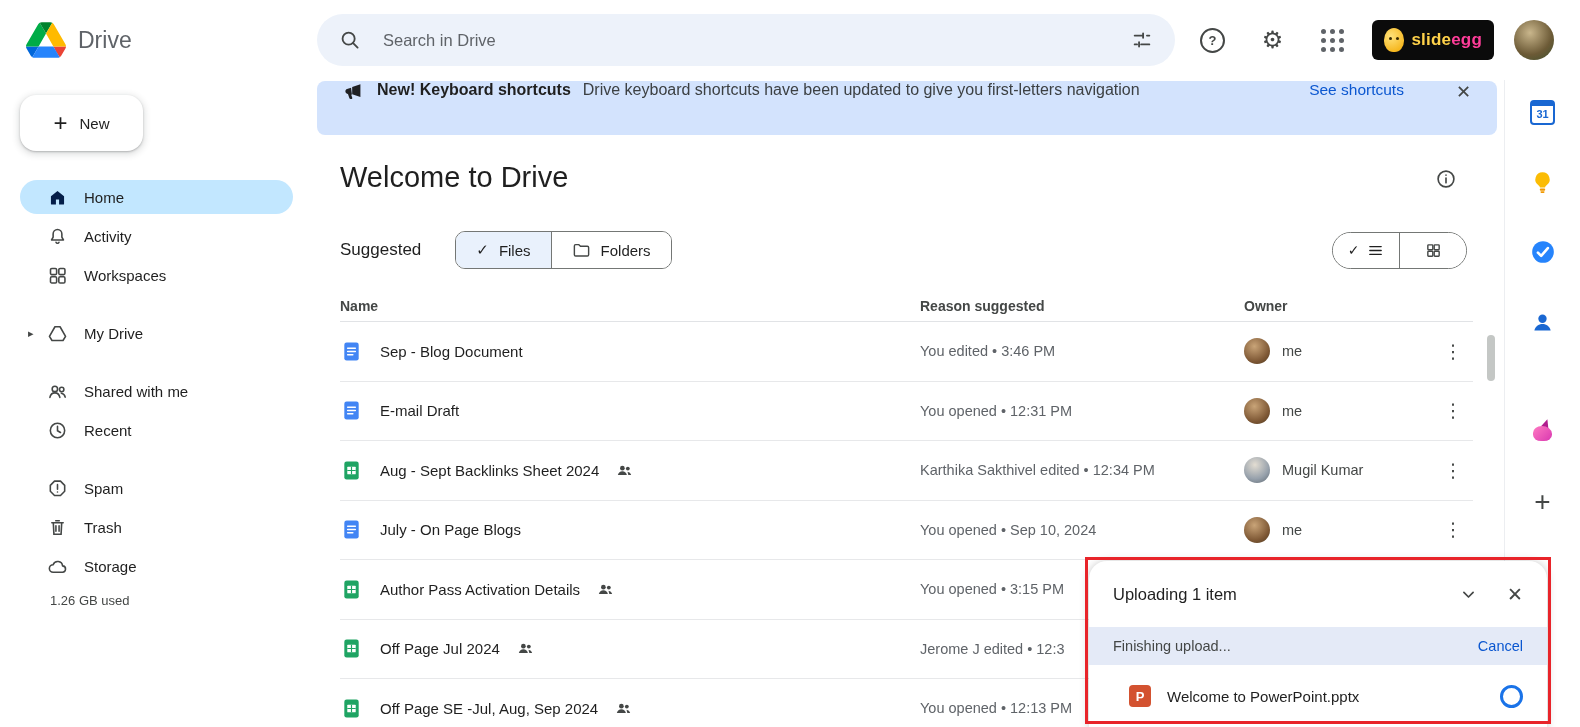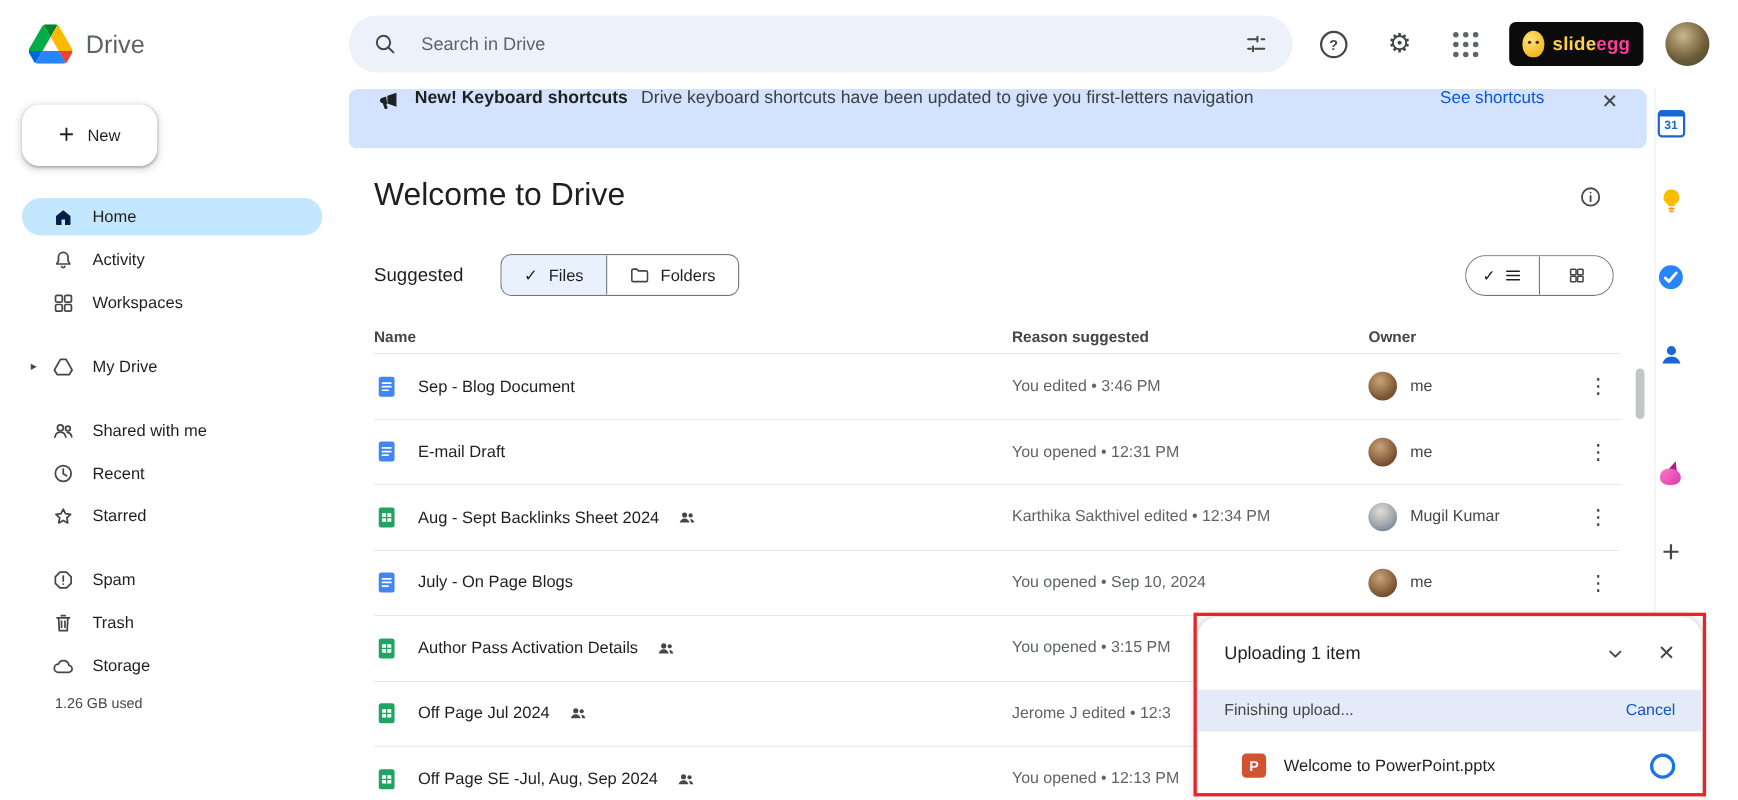--- a/index.html
+++ b/index.html
@@ -94,21 +94,21 @@
   .cell-owner{flex:1;display:flex;align-items:center;gap:12px;font-size:14.5px;color:#444746;}
   .avatar-sm{width:26px;height:26px;border-radius:50%;flex:0 0 26px;}
   .avatar-sm.me{background:radial-gradient(circle at 40% 32%,#c9a478,#7c5633 65%,#4b3a22 100%);}
   .avatar-sm.mugil{background:radial-gradient(circle at 42% 30%,#e3ddd2,#96a0ab 60%,#5d6770 100%);}
   .cell-menu{width:40px;text-align:center;font-size:19px;color:#444746;cursor:pointer;}
 
   .scrollbar-thumb{position:absolute;right:2px;top:200px;width:8px;height:46px;border-radius:4px;background:#c4c7c5;cursor:pointer;}
 
   
   .rail{position:absolute;right:0;top:80px;width:76px;bottom:0;background:#fff;border-left:1px solid #eceef1;
-    display:flex;flex-direction:column;align-items:flex-start;padding-top:18px;box-sizing:border-box;gap:42px;}
+    display:flex;flex-direction:column;align-items:center;padding-top:18px;box-sizing:border-box;gap:42px;}
   .rail-ic{width:28px;height:28px;display:flex;align-items:center;justify-content:center;cursor:pointer;}
   .cal-icon{width:25px;height:25px;box-sizing:border-box;border:2px solid #1967d2;border-top-width:6px;border-radius:4px;
     display:flex;align-items:center;justify-content:center;font-size:11px;font-weight:700;color:#1967d2;background:#fff;}
   .addon-gap{margin-top:40px;}
   .plus-rail{font-size:28px;color:#444746;line-height:1;}
   .unicorn{width:26px;height:26px;position:relative;}
   .unicorn .head{position:absolute;left:3px;top:7px;width:19px;height:15px;border-radius:60% 70% 55% 55%;
     background:linear-gradient(135deg,#ff7ac2,#d938b0);}
   .unicorn .horn{position:absolute;left:12px;top:0;width:0;height:0;border-left:4px solid transparent;border-right:4px solid transparent;
     border-bottom:9px solid #b01c8e;transform:rotate(18deg);}
@@ -267,29 +267,20 @@
       <div class="nav-item">
 
     <span class="icon">
           <svg viewBox="0 0 24 24" fill="none" stroke="currentColor" stroke-width="1.8" stroke-linecap="round">
             <circle cx="12" cy="12" r="8.2"></circle>
             <path d="M12 7.3v5l3.4 2"></path>
           </svg>
         </span>
     <span class="label">Recent</span>
   </div>
-      <div class="nav-item">
-
-    <span class="icon">
-          <svg viewBox="0 0 24 24" fill="none" stroke="currentColor" stroke-width="1.8" stroke-linejoin="round">
-            <path d="M12 4.3l2.3 4.8 5.3.7-3.9 3.7.96 5.2L12 16.2l-4.66 2.5.96-5.2-3.9-3.7 5.3-.7z"></path>
-          </svg>
-        </span>
-    <span class="label">Starred</span>
-  </div>
       <div class="nav-item gap">
 
     <span class="icon">
           <svg viewBox="0 0 24 24" fill="none" stroke="currentColor" stroke-width="1.8" stroke-linejoin="round">
             <path d="M8.6 3.6h6.8l4.8 4.8v6.8l-4.8 4.8H8.6l-4.8-4.8V8.4z"></path>
             <path d="M12 7.6v5.2" stroke-linecap="round"></path>
             <circle cx="12" cy="16" r="0.9" fill="currentColor" stroke="none"></circle>
           </svg>
         </span>
     <span class="label">Spam</span>

